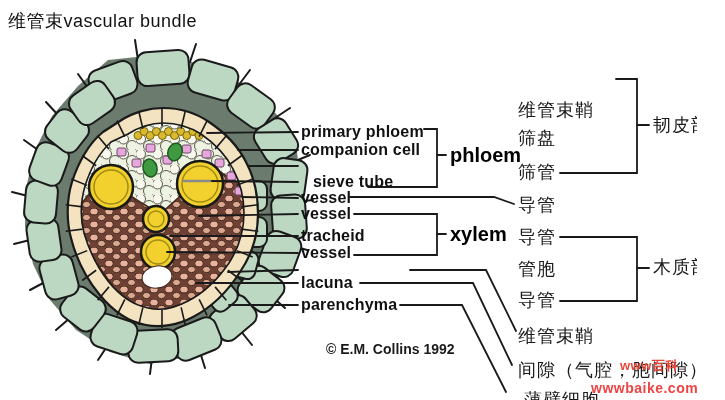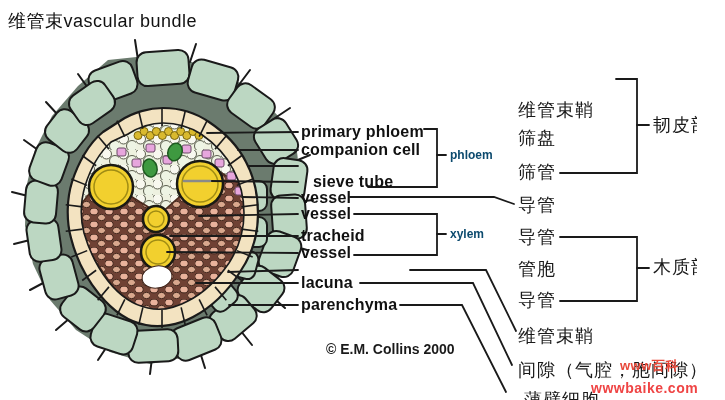--- a/index.html
+++ b/index.html
@@ -1,21 +1,21 @@
 <!DOCTYPE html>
 <html><head>
 <meta charset="utf-8">
 <style>
   html,body{margin:0;padding:0;background:#fff;}
   #stage{position:relative;width:697px;height:400px;background:#fff;overflow:hidden;
          font-family:"Liberation Sans",sans-serif;}
   #stage svg{position:absolute;left:0;top:0;}
   .lbl{position:absolute;white-space:nowrap;line-height:1;transform:translateY(-50%);}
   .en{font-weight:bold;font-size:16px;color:#111;letter-spacing:.2px;}
-  .en-group{font-weight:bold;font-size:12px;color:#0c4a6e;}
+  .en-group{font-weight:bold;font-size:20px;color:#000000;}
   .cn{font-size:18px;color:#1a1a1a;letter-spacing:1px;font-family:"Liberation Sans",sans-serif;}
   .cn-group{font-size:18px;color:#1a1a1a;letter-spacing:1px;}
   .title{position:absolute;left:8px;top:9px;font-size:18px;color:#111;letter-spacing:.5px;}
   .copyright{position:absolute;left:326px;top:341px;font-weight:bold;font-size:14px;color:#1a1a1a;}
   .wm1{position:absolute;left:620px;top:357px;font-size:13px;font-weight:bold;color:#e8483a;letter-spacing:.5px;}
   .wm2{position:absolute;left:591px;top:380px;font-size:14px;font-weight:600;color:#ef4444;letter-spacing:.5px;}
 </style>
 </head>
 <body>
 
@@ -235,18 +235,18 @@
 <div class="lbl cn" style="left:518px;top:237px">导管</div>
 <div class="lbl cn" style="left:518px;top:269px">管胞</div>
 <div class="lbl cn" style="left:518px;top:300px">导管</div>
 <div class="lbl cn" style="left:518px;top:336px">维管束鞘</div>
 <div class="lbl cn" style="left:518px;top:370px">间隙（气腔，胞间隙）</div>
 <div class="lbl cn" style="left:524px;top:400px">薄壁细胞</div>
 
 <div class="lbl cn-group" style="left:653px;top:125px">韧皮部</div>
 <div class="lbl cn-group" style="left:653px;top:267px">木质部</div>
 
-<div class="copyright">© E.M. Collins 2000</div>
+<div class="copyright">© E.M. Collins 1992</div>
 
 <div class="wm1">www百科</div>
 <div class="wm2">wwwbaike.com</div>
 
 </div>
 
 </body></html>

